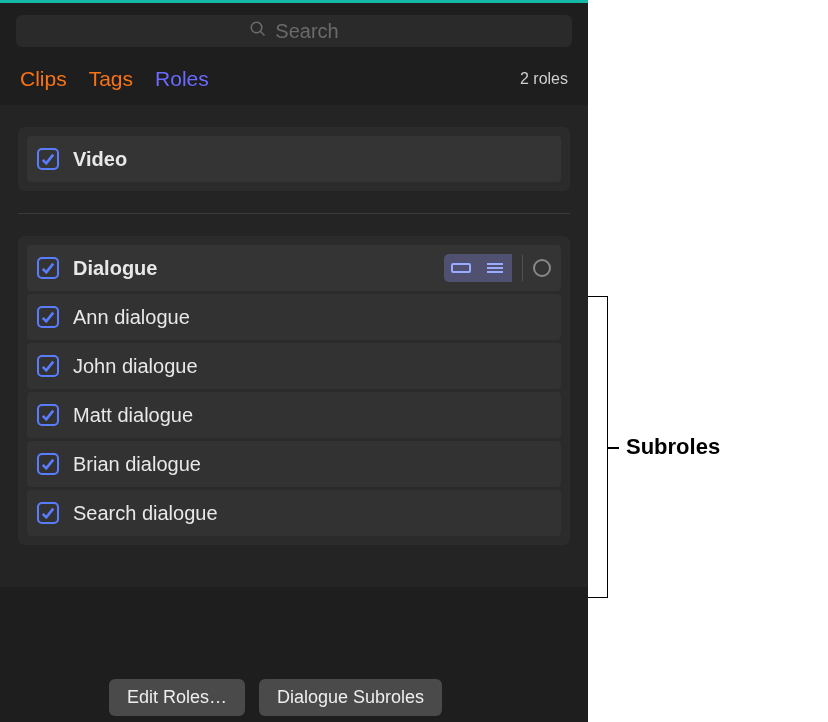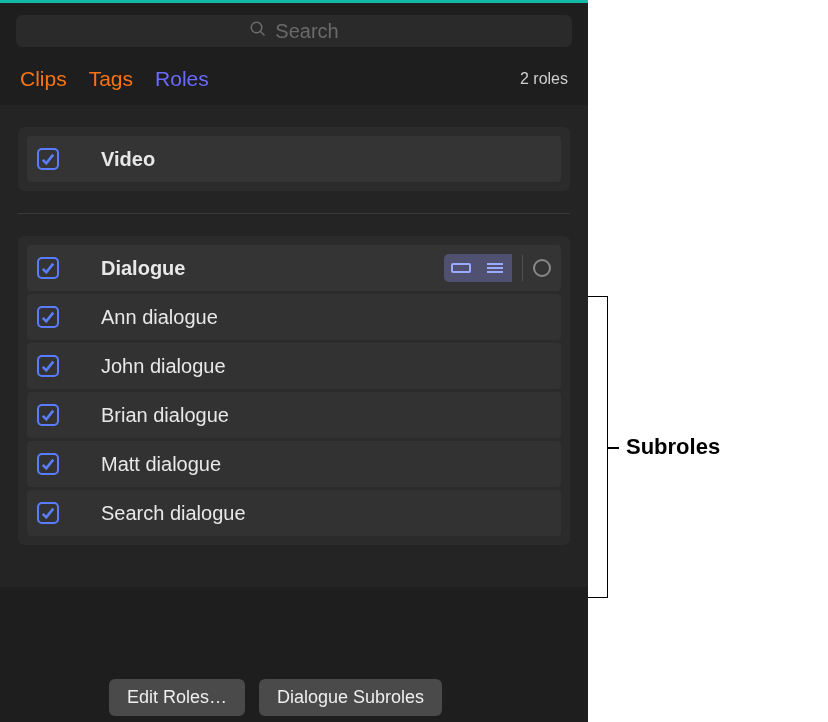--- a/index.html
+++ b/index.html
@@ -64,21 +64,20 @@
   .role-row, .subrole-row {
     display: flex;
     align-items: center;
     height: 46px;
     padding: 0 10px;
     background: #323232;
     border-radius: 4px;
     margin: 3px;
     color: #e8e8e8;
     font-size: 20px;
-    gap: 28px;
   }
   .role-row { font-weight: 600; background: #343434; }
   .role-row .label, .subrole-row .label { flex: 1; }
   .chk {
     width: 22px; height: 22px;
     border: 2px solid #5a7dff;
     border-radius: 5px;
     margin-right: 14px;
     display: flex;
     align-items: center;
@@ -245,29 +244,29 @@
             </svg>
           </span>
         <span class="label">John dialogue</span>
       </div>
       <div class="subrole-row">
         <span class="chk">
             <svg viewBox="0 0 16 16">
               <polyline points="2,9 6,13 14,3"></polyline>
             </svg>
           </span>
+        <span class="label">Matt dialogue</span>
+      </div>
+      <div class="subrole-row">
+        <span class="chk">
+            <svg viewBox="0 0 16 16">
+              <polyline points="2,9 6,13 14,3"></polyline>
+            </svg>
+          </span>
         <span class="label">Brian dialogue</span>
-      </div>
-      <div class="subrole-row">
-        <span class="chk">
-            <svg viewBox="0 0 16 16">
-              <polyline points="2,9 6,13 14,3"></polyline>
-            </svg>
-          </span>
-        <span class="label">Matt dialogue</span>
       </div>
       <div class="subrole-row">
         <span class="chk">
             <svg viewBox="0 0 16 16">
               <polyline points="2,9 6,13 14,3"></polyline>
             </svg>
           </span>
         <span class="label">Search dialogue</span>
       </div>
     </div>

